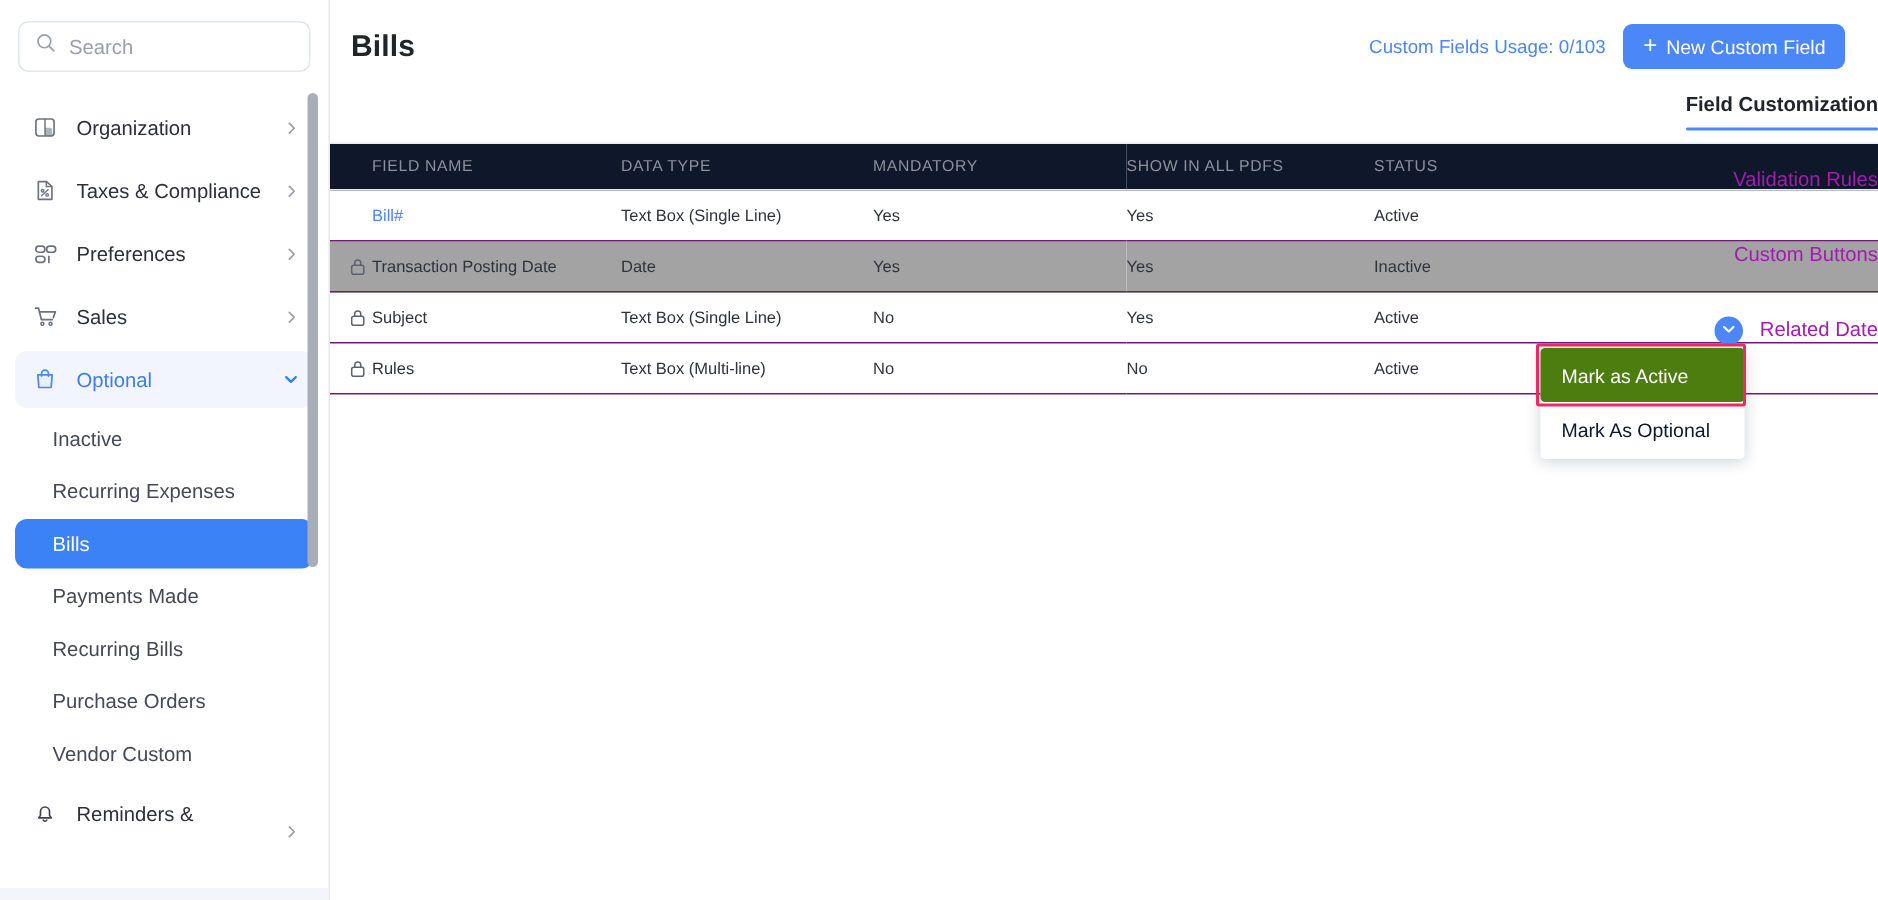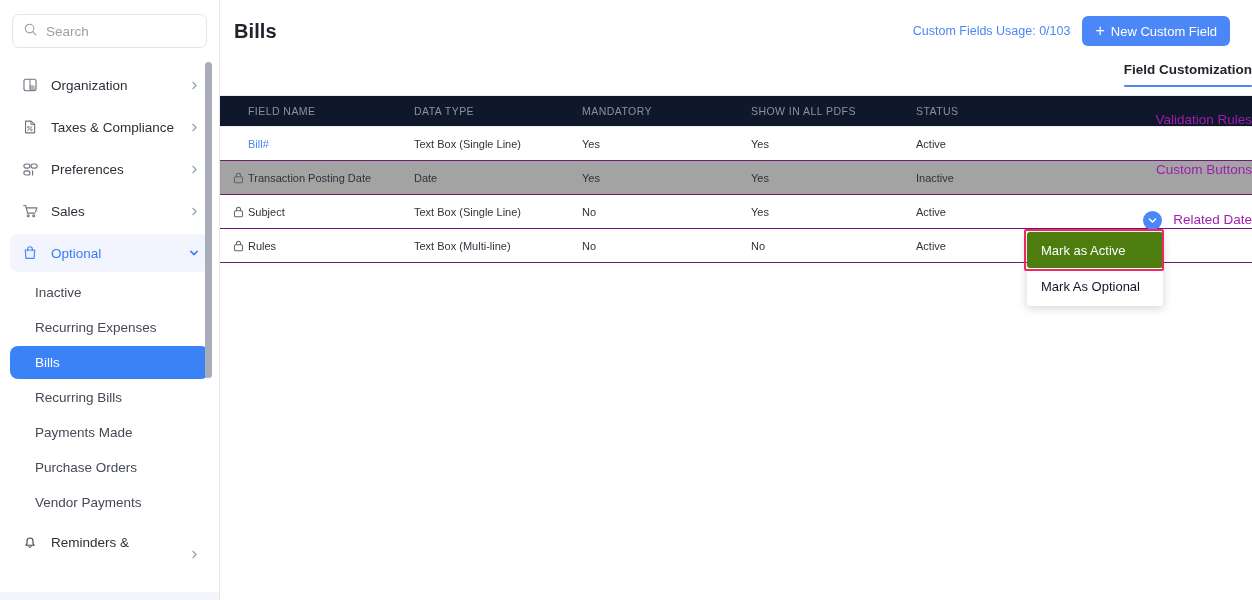--- a/index.html
+++ b/index.html
@@ -289,30 +289,30 @@
       <div class="sub-item">
         <span>Inactive</span>
       </div>
       <div class="sub-item">
         <span>Recurring Expenses</span>
       </div>
       <div class="sub-item selected">
         <span>Bills</span>
       </div>
       <div class="sub-item">
+        <span>Payments Made</span>
+      </div>
+      <div class="sub-item">
         <span>Recurring Bills</span>
       </div>
       <div class="sub-item">
-        <span>Payments Made</span>
-      </div>
-      <div class="sub-item">
         <span>Purchase Orders</span>
       </div>
       <div class="sub-item">
-        <span>Vendor Payments</span>
+        <span>Vendor Custom</span>
       </div>
 
       <div class="nav-group">
         <span class="ic">
           <svg width="16" height="16" viewBox="0 0 18 18" fill="none">
             <path d="M4.4 12.6h9.2l-1.2-1.8V7.9a3.4 3.4 0 0 0-6.8 0v2.9l-1.2 1.8Z" stroke="#3c434e" stroke-width="1.25" stroke-linejoin="round"></path>
             <path d="M7.6 14.2a1.5 1.5 0 0 0 2.8 0" stroke="#3c434e" stroke-width="1.1" fill="none" stroke-linecap="round"></path>
           </svg>
         </span>
         <span class="lbl">Reminders &amp;</span>

